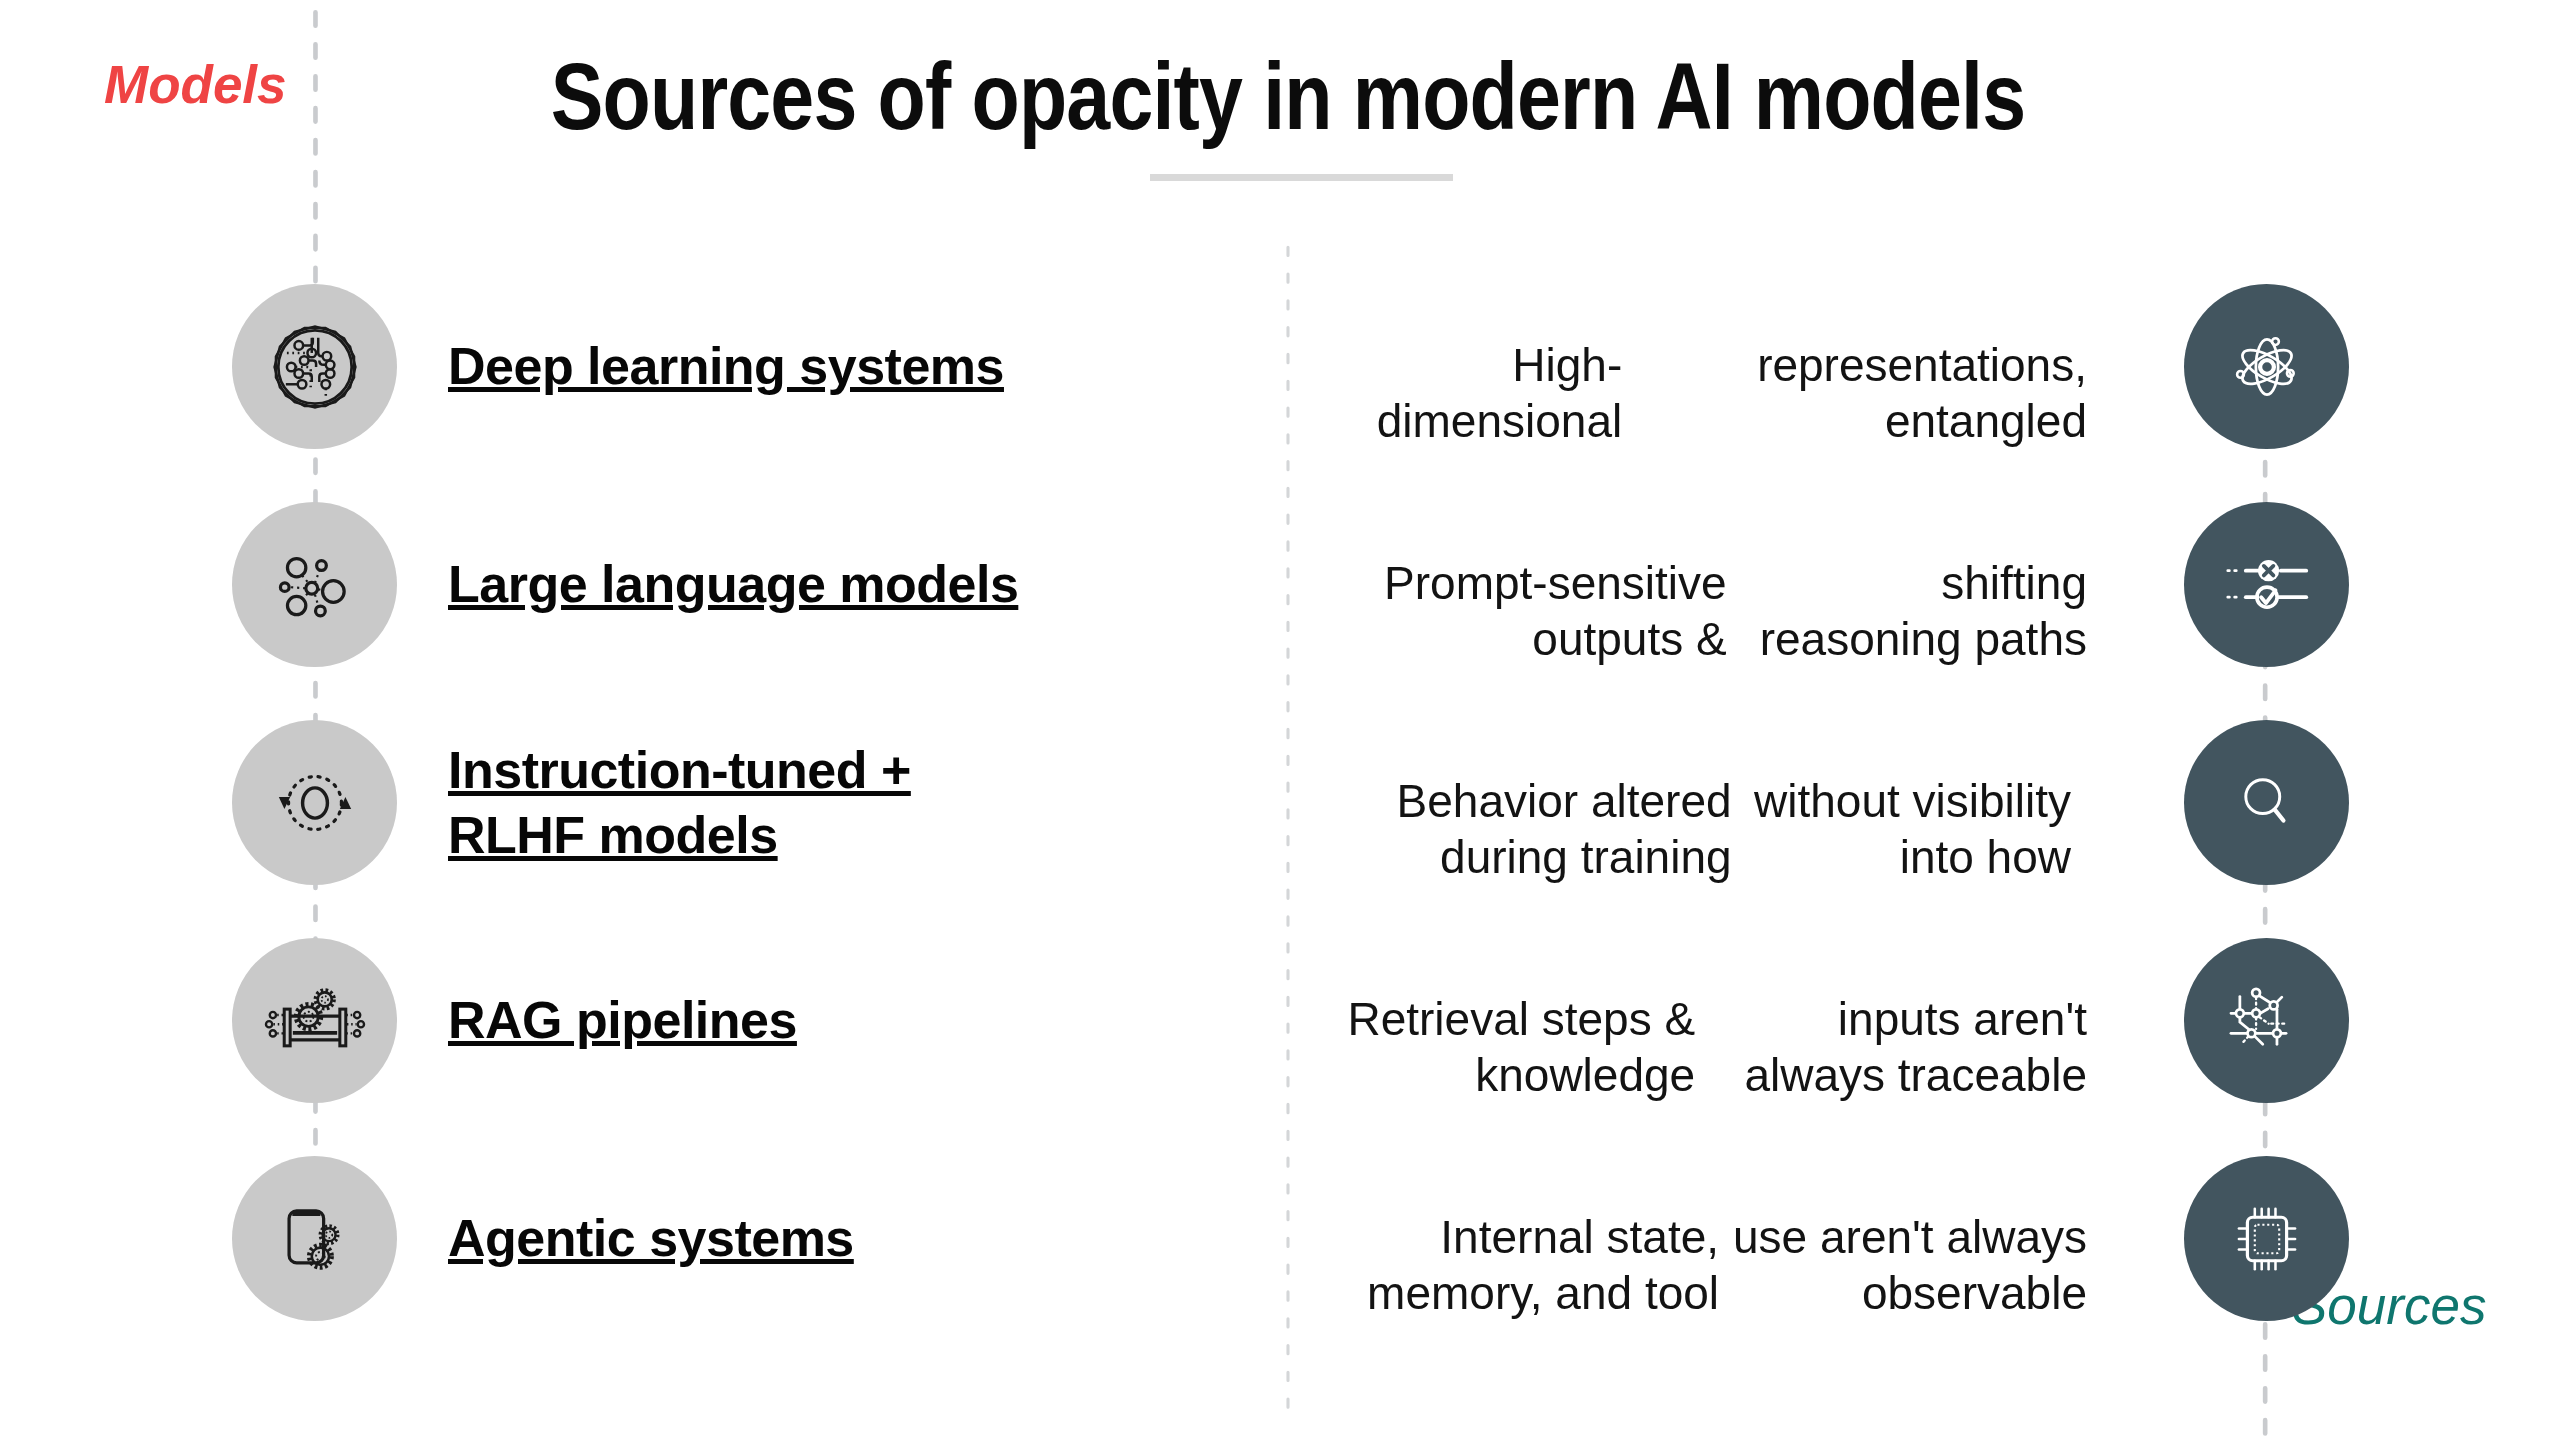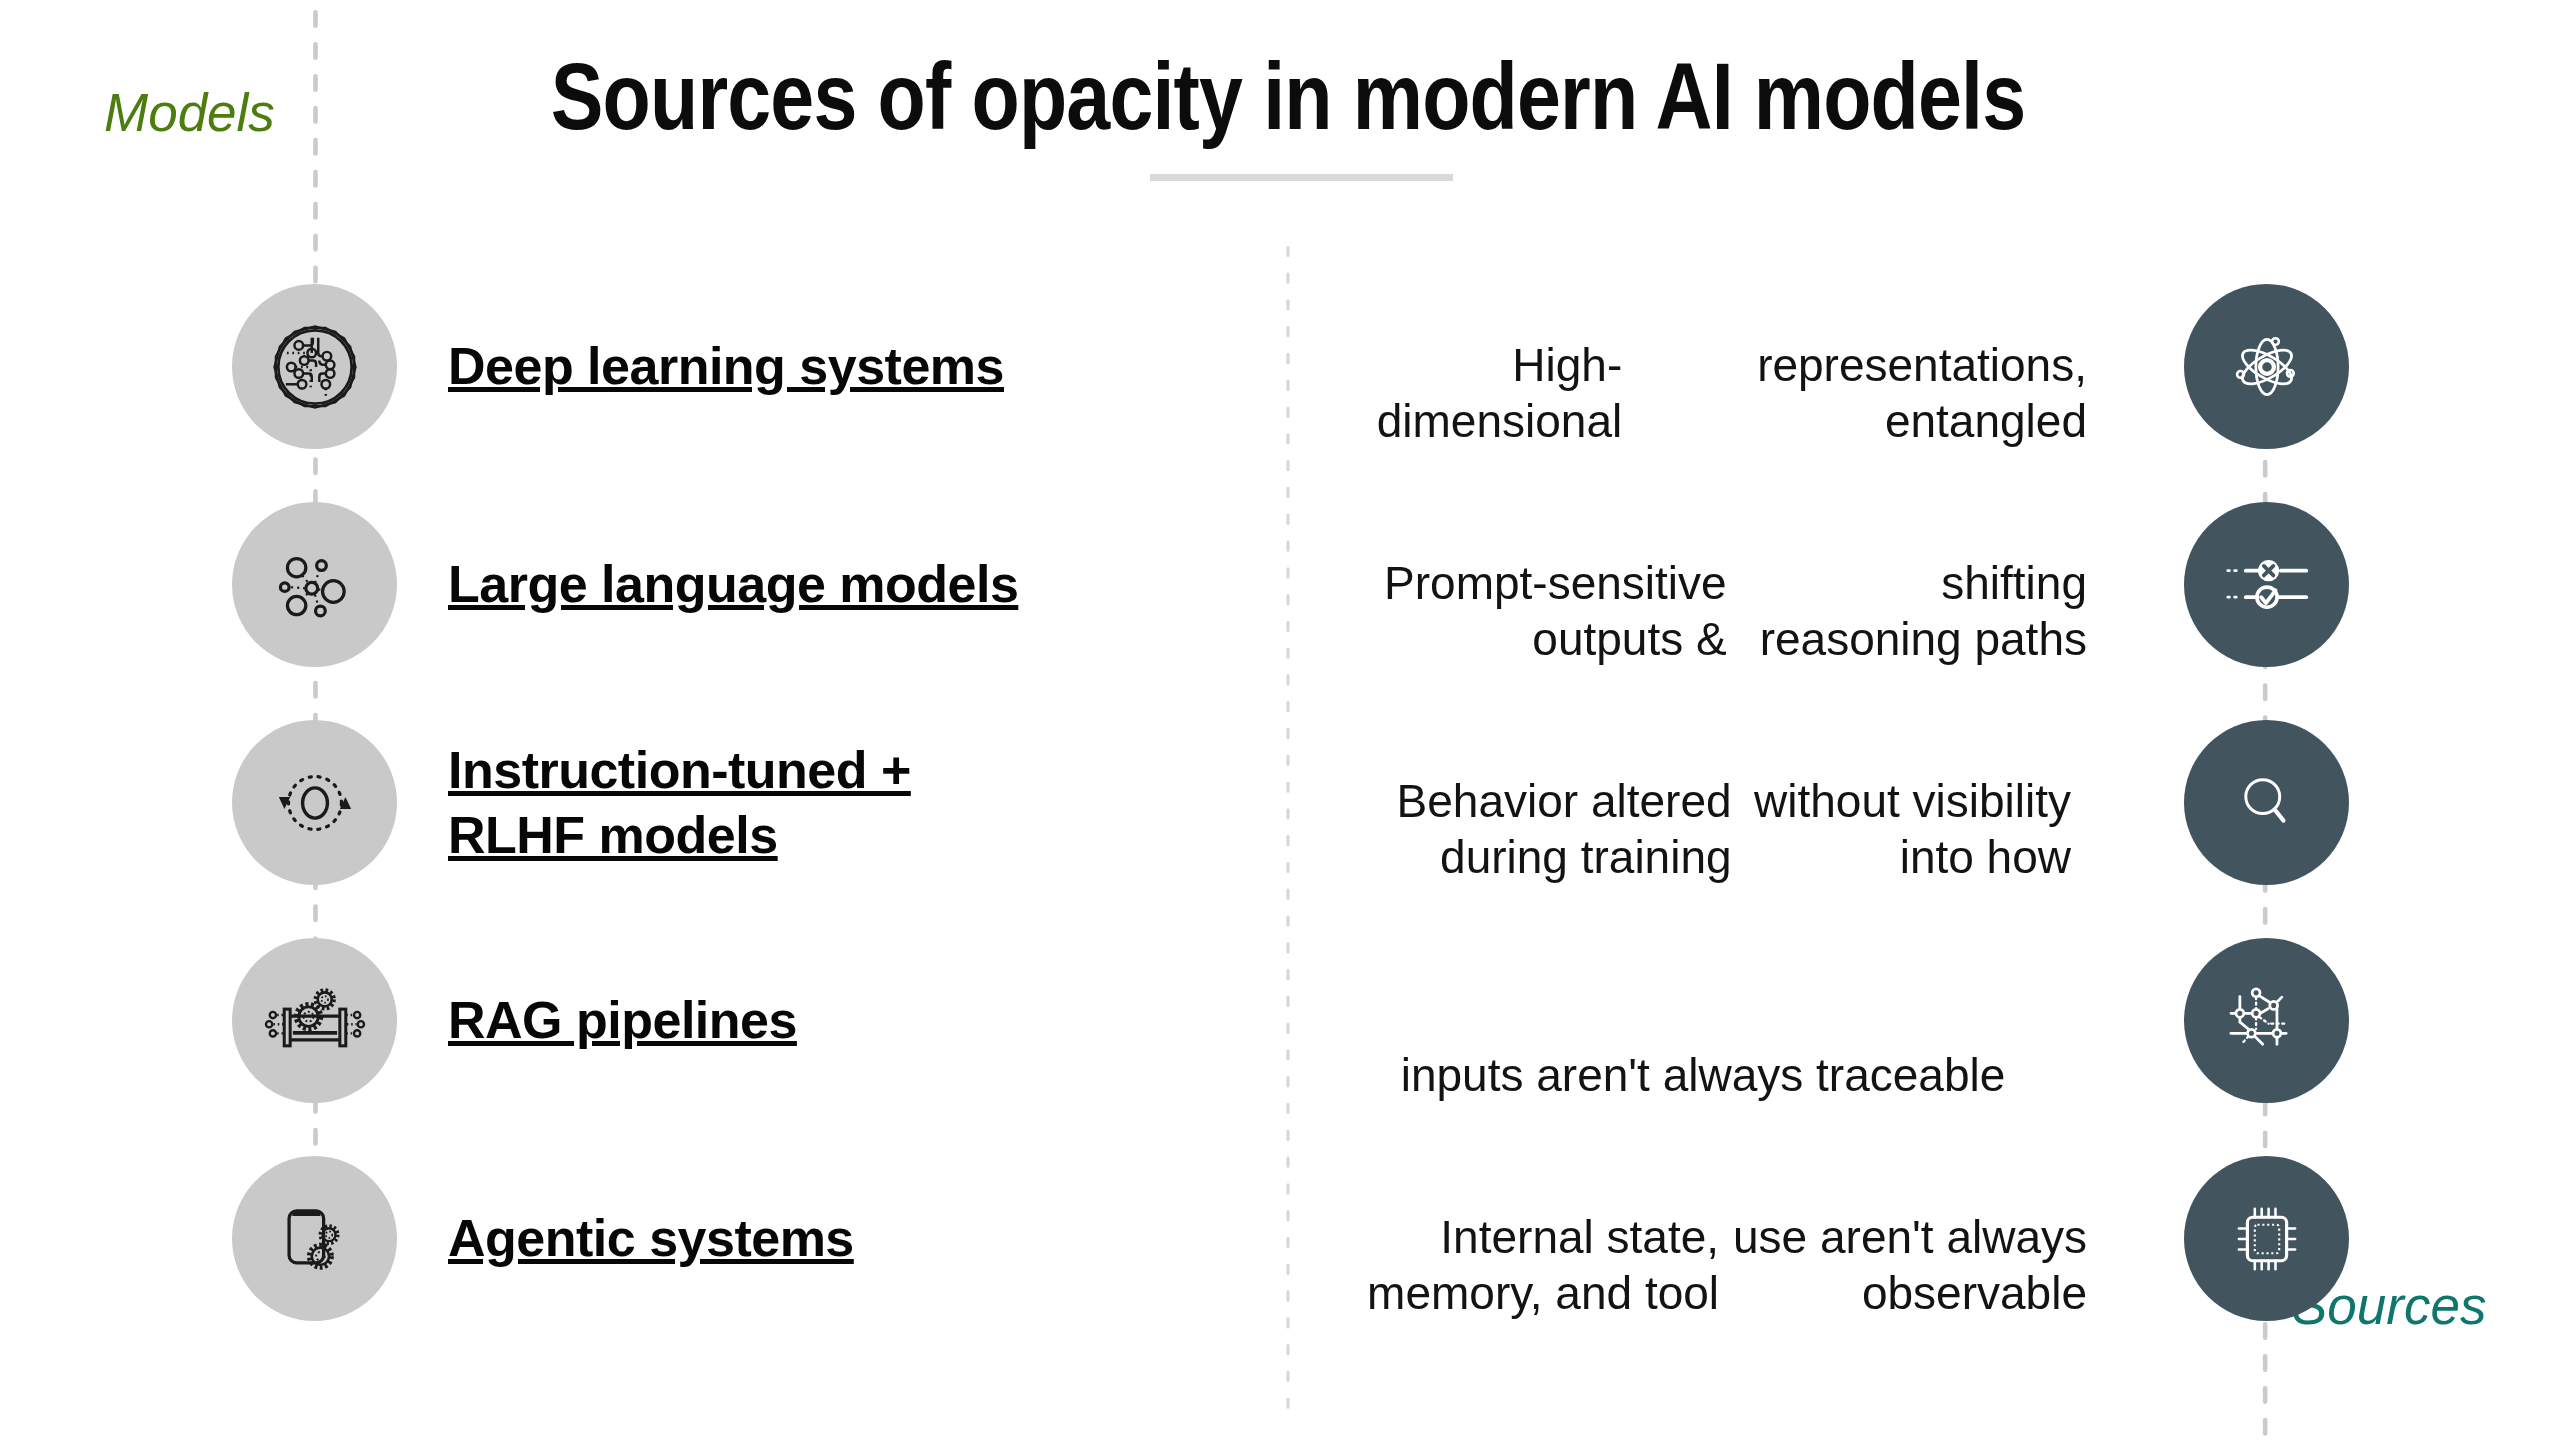--- a/index.html
+++ b/index.html
@@ -19,21 +19,21 @@
     transform:scaleX(0.84);
   }
   .title-divider{
     position:absolute;left:1150px;top:174px;width:303px;height:7.2px;
     background:#d9d9d9;
   }
   .side-label{
     position:absolute;
     font-style:italic;font-size:53px;line-height:1.1;
   }
-  .models-label{left:104px;top:84px;color:#4d7c0f;}
+  .models-label{left:104px;top:56px;color:#ef4444;font-weight:bold;}
   .sources-label{left:2292px;top:1277px;color:#0f766e;}
 
   
   #spines{position:absolute;left:0;top:0;z-index:0;}
 
   
   .bubble{
     position:absolute;width:165px;height:165px;border-radius:50%;
     display:flex;align-items:center;justify-content:center;z-index:1;
   }
@@ -226,20 +226,21 @@
         <circle cx="59" cy="30" r="6.5" stroke-width="2.4"></circle>
         <circle cx="59" cy="30" r="3" stroke-width="1.6" stroke-dasharray="1.5 2"></circle>
       </g>
     </svg>
   </div>
   <div class="model-label" style="top:938px;">
     <div>RAG pipelines</div>
     <div></div>
   </div>
   <div class="source-text" style="top:938px;">
+    <div>Retrieval steps &amp; knowledge</div>
     <div>inputs aren't always traceable</div>
     <div></div>
   </div>
   <div class="bubble dark" style="left:2184px;top:938px;">
     <svg width="106" height="106" viewBox="0 0 100 100" fill="none" stroke="#ffffff">
       <g stroke-width="2.6" stroke-linecap="round">
         <path d="M24.4,27 V39"></path>
         <path d="M16,42.8 H43.5 L51,38.5"></path>
         <path d="M42.5,26 L53.5,33"></path>
         <path d="M59,32.5 L64,27.5"></path>

